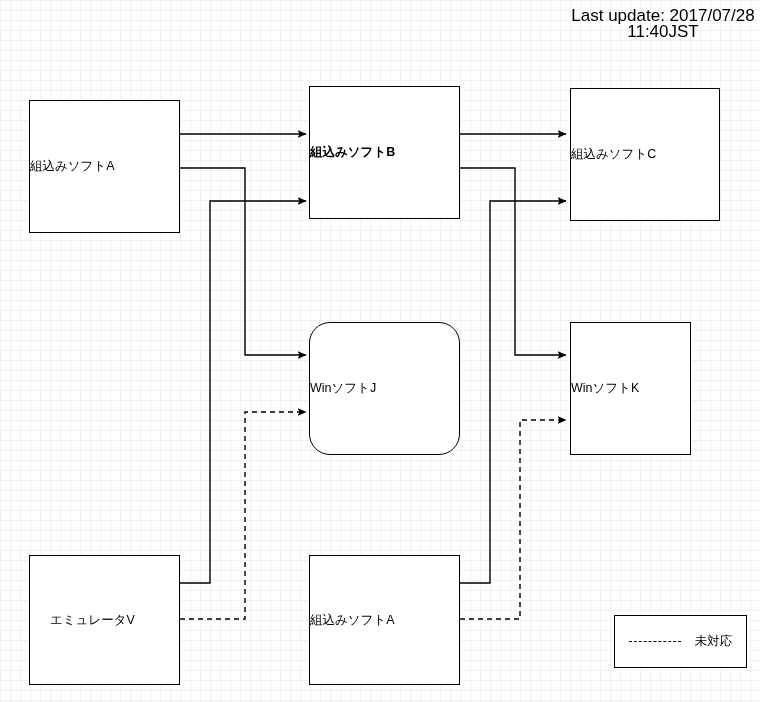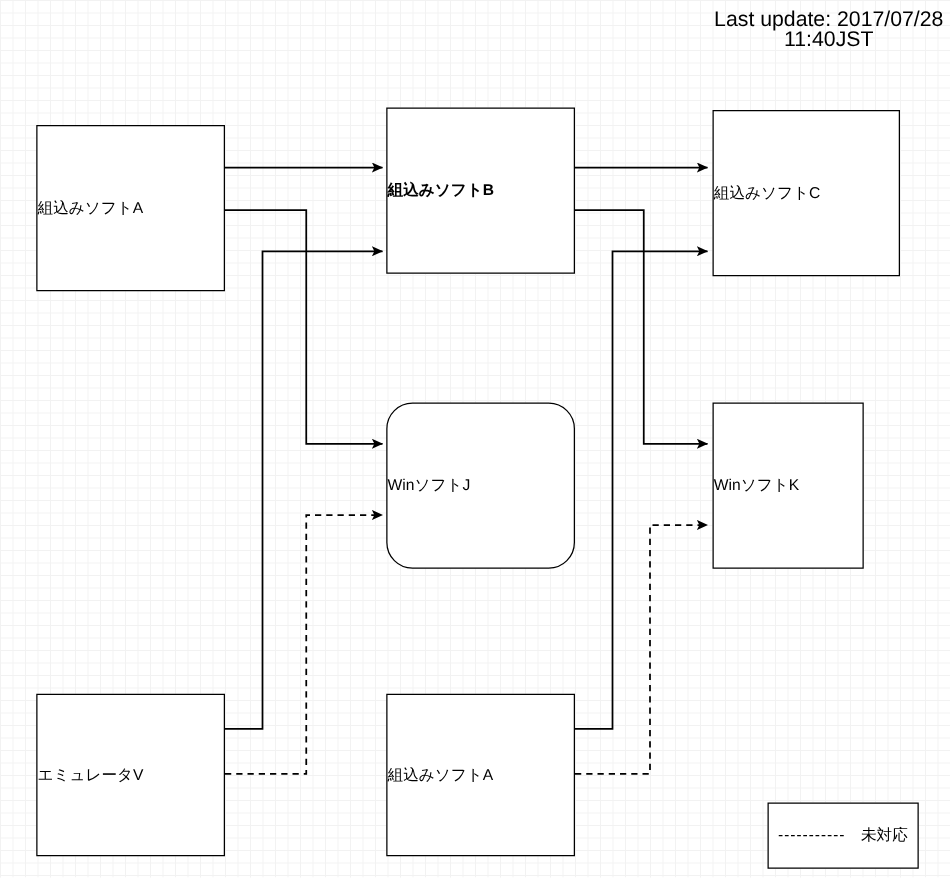--- a/index.html
+++ b/index.html
@@ -109,26 +109,26 @@
       </div>
       <div class="node" style="left: 570px; top: 88px; width: 150px; height: 133px;">
         <span>組込みソフトC</span>
       </div>
       <div class="node" style="left: 309px; top: 322px; width: 151px; height: 133px; border-radius: 21px;">
         <span>WinソフトJ</span>
       </div>
       <div class="node" style="left: 570px; top: 322px; width: 121px; height: 133px;">
         <span>WinソフトK</span>
       </div>
-      <div class="node" style="left: 29px; top: 555px; width: 151px; height: 130px;">
+      <div class="node" style="left: 29px; top: 555px; width: 151px; height: 130px; padding-left: 20px;">
         <span>エミュレータV</span>
       </div>
       <div class="node" style="left: 309px; top: 555px; width: 151px; height: 130px;">
         <span>組込みソフトA</span>
       </div>
     </div>
 
-  <div class="legend-box" id="legend-box" style="left: 614px; top: 642px; width: 121px; height: 53px;">
+  <div class="legend-box" id="legend-box" style="left: 614px; top: 615px; width: 133px; height: 53px;">
     <span class="legend-dash"></span>
     <span>未対応</span>
   </div>
 
 </div>
 
 </body></html>

